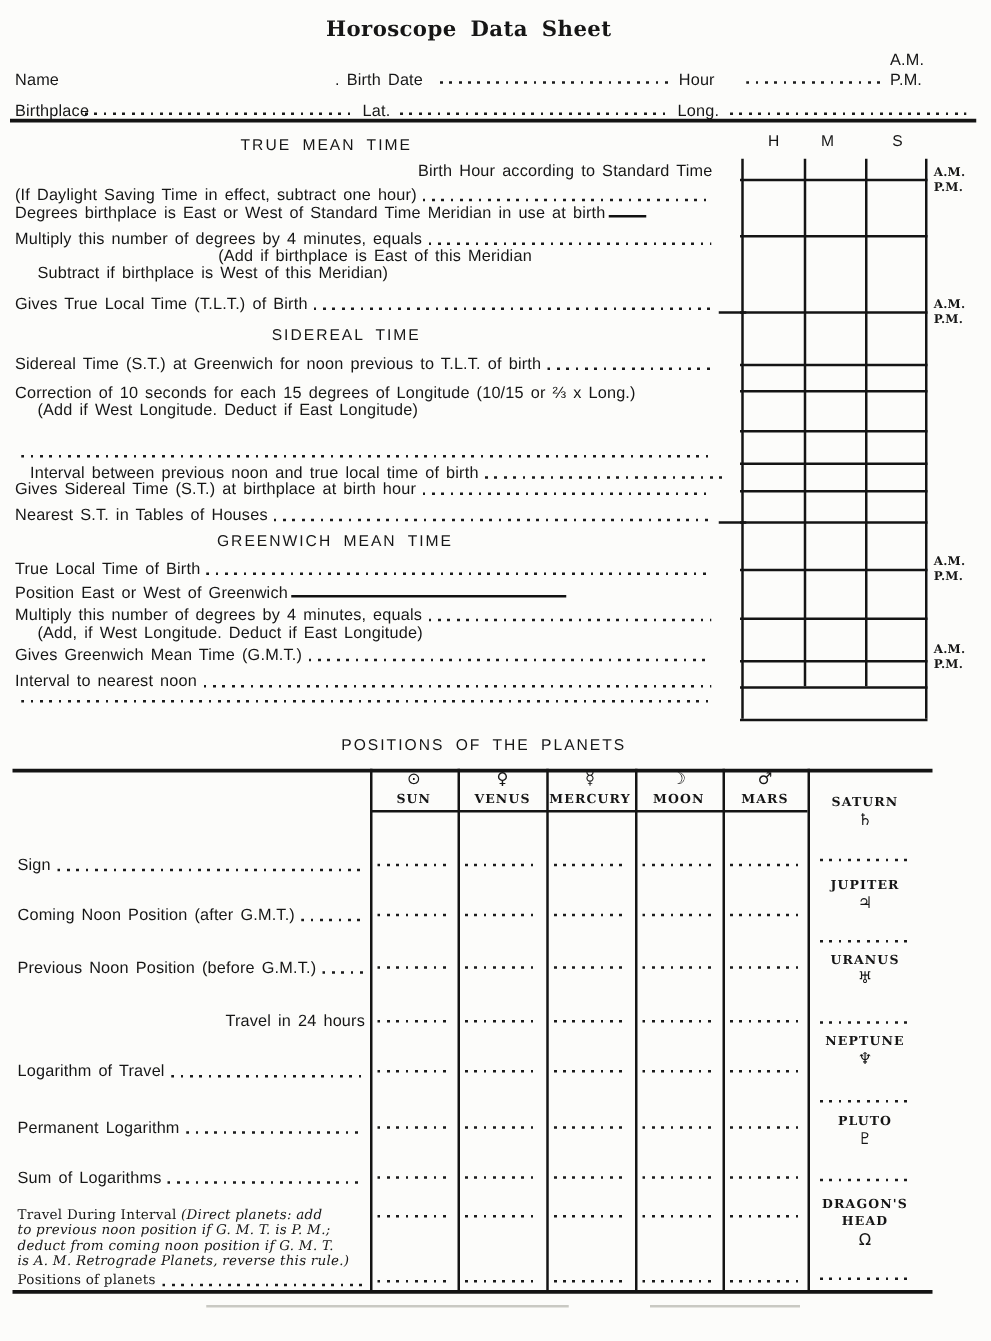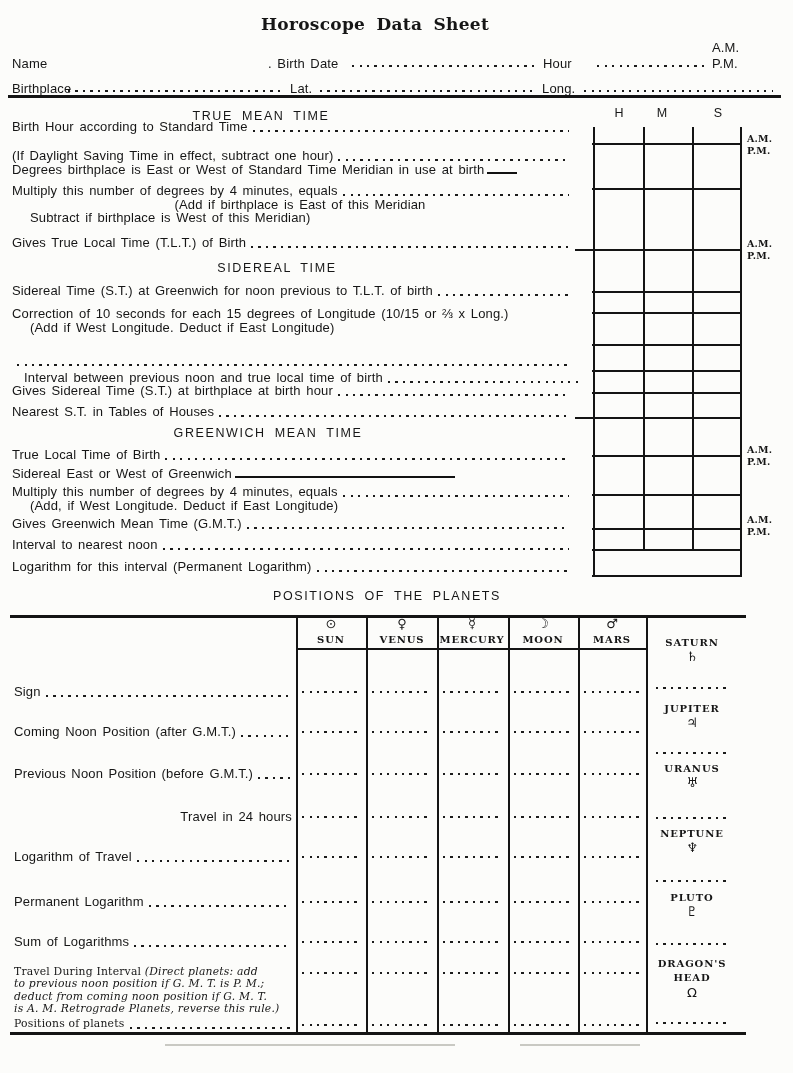--- a/index.html
+++ b/index.html
@@ -58,21 +58,21 @@
   <div class="abs dot-seg" style="left:68px; top:90px; width:216px;"></div>
   <span class="abs body-text" style="left:290px; top:82px;">Lat.</span>
   <div class="abs dot-seg" style="left:320px; top:90px; width:216px;"></div>
   <span class="abs body-text" style="left:542px; top:82px;">Long.</span>
   <div class="abs dot-seg" style="left:584px; top:90px; width:189px;"></div>
 
   <div class="abs hline thick" style="left:8px; top:95px; width:773px;"></div>
 
   <div id="sections">
       <div class="abs section-heading" style="left: 261px; top: 110px;">TRUE MEAN TIME</div>
-      <div class="abs row body-text" style="left: 12px; top: 120px; width: 558px;">
+      <div class="abs row body-text" style="left: 12px; top: 130px; width: 558px; flex-direction: column;">
         <div style="white-space: nowrap;">Birth Hour according to Standard Time</div>
         <div class="leader-dots"></div>
       </div>
       <div class="abs row body-text" style="left: 12px; top: 149px; width: 558px;">
         <div style="white-space: nowrap;">(If Daylight Saving Time in effect, subtract one hour)</div>
         <div class="leader-dots"></div>
       </div>
       <div class="abs row body-text" style="left: 12px; top: 163px; width: 558px;">
         <div style="white-space: nowrap;">Degrees birthplace is East or West of Standard Time Meridian in use at birth</div>
         <div class="leader-dash" style="width: 30px;"></div>
@@ -116,40 +116,39 @@
       <div class="abs row body-text" style="left: 12px; top: 405px; width: 558px;">
         <div style="white-space: nowrap;">Nearest S.T. in Tables of Houses</div>
         <div class="leader-dots"></div>
       </div>
       <div class="abs section-heading" style="left: 268px; top: 427px;">GREENWICH MEAN TIME</div>
       <div class="abs row body-text" style="left: 12px; top: 448px; width: 558px;">
         <div style="white-space: nowrap;">True Local Time of Birth</div>
         <div class="leader-dots"></div>
       </div>
       <div class="abs row body-text" style="left: 12px; top: 467px; width: 558px;">
-        <div style="white-space: nowrap;">Sidereal East or West of Greenwich</div>
+        <div style="white-space: nowrap;">Position East or West of Greenwich</div>
         <div class="leader-dash" style="width: 220px;"></div>
       </div>
       <div class="abs row body-text" style="left: 12px; top: 485px; width: 558px;">
         <div style="white-space: nowrap;">Multiply this number of degrees by 4 minutes,  equals</div>
         <div class="leader-dots"></div>
       </div>
       <div class="abs row body-text" style="left: 30px; top: 499px; width: 540px;">
         <div style="white-space: nowrap;">(Add, if West Longitude. Deduct if East Longitude)</div>
       </div>
       <div class="abs row body-text" style="left: 12px; top: 517px; width: 558px;">
         <div style="white-space: nowrap;">Gives Greenwich Mean Time (G.M.T.)</div>
         <div class="leader-dots"></div>
       </div>
       <div class="abs row body-text" style="left: 12px; top: 538px; width: 558px;">
         <div style="white-space: nowrap;">Interval to nearest noon</div>
         <div class="leader-dots"></div>
       </div>
       <div class="abs row body-text" style="left: 12px; top: 560px; width: 558px;">
-        <div style="white-space: nowrap;">Logarithm for this interval (Permanent Logarithm)</div>
         <div class="leader-dots"></div>
       </div>
     </div>
 
   <div id="hms">
       <div class="vline" style="left: 593px; top: 127px; height: 448px;"></div>
       <div class="vline" style="left: 643px; top: 127px; height: 422px;"></div>
       <div class="vline" style="left: 692px; top: 127px; height: 422px;"></div>
       <div class="vline" style="left: 740px; top: 127px; height: 448px;"></div>
       <div class="hline" style="left: 592px; top: 143px; width: 150px;"></div>

